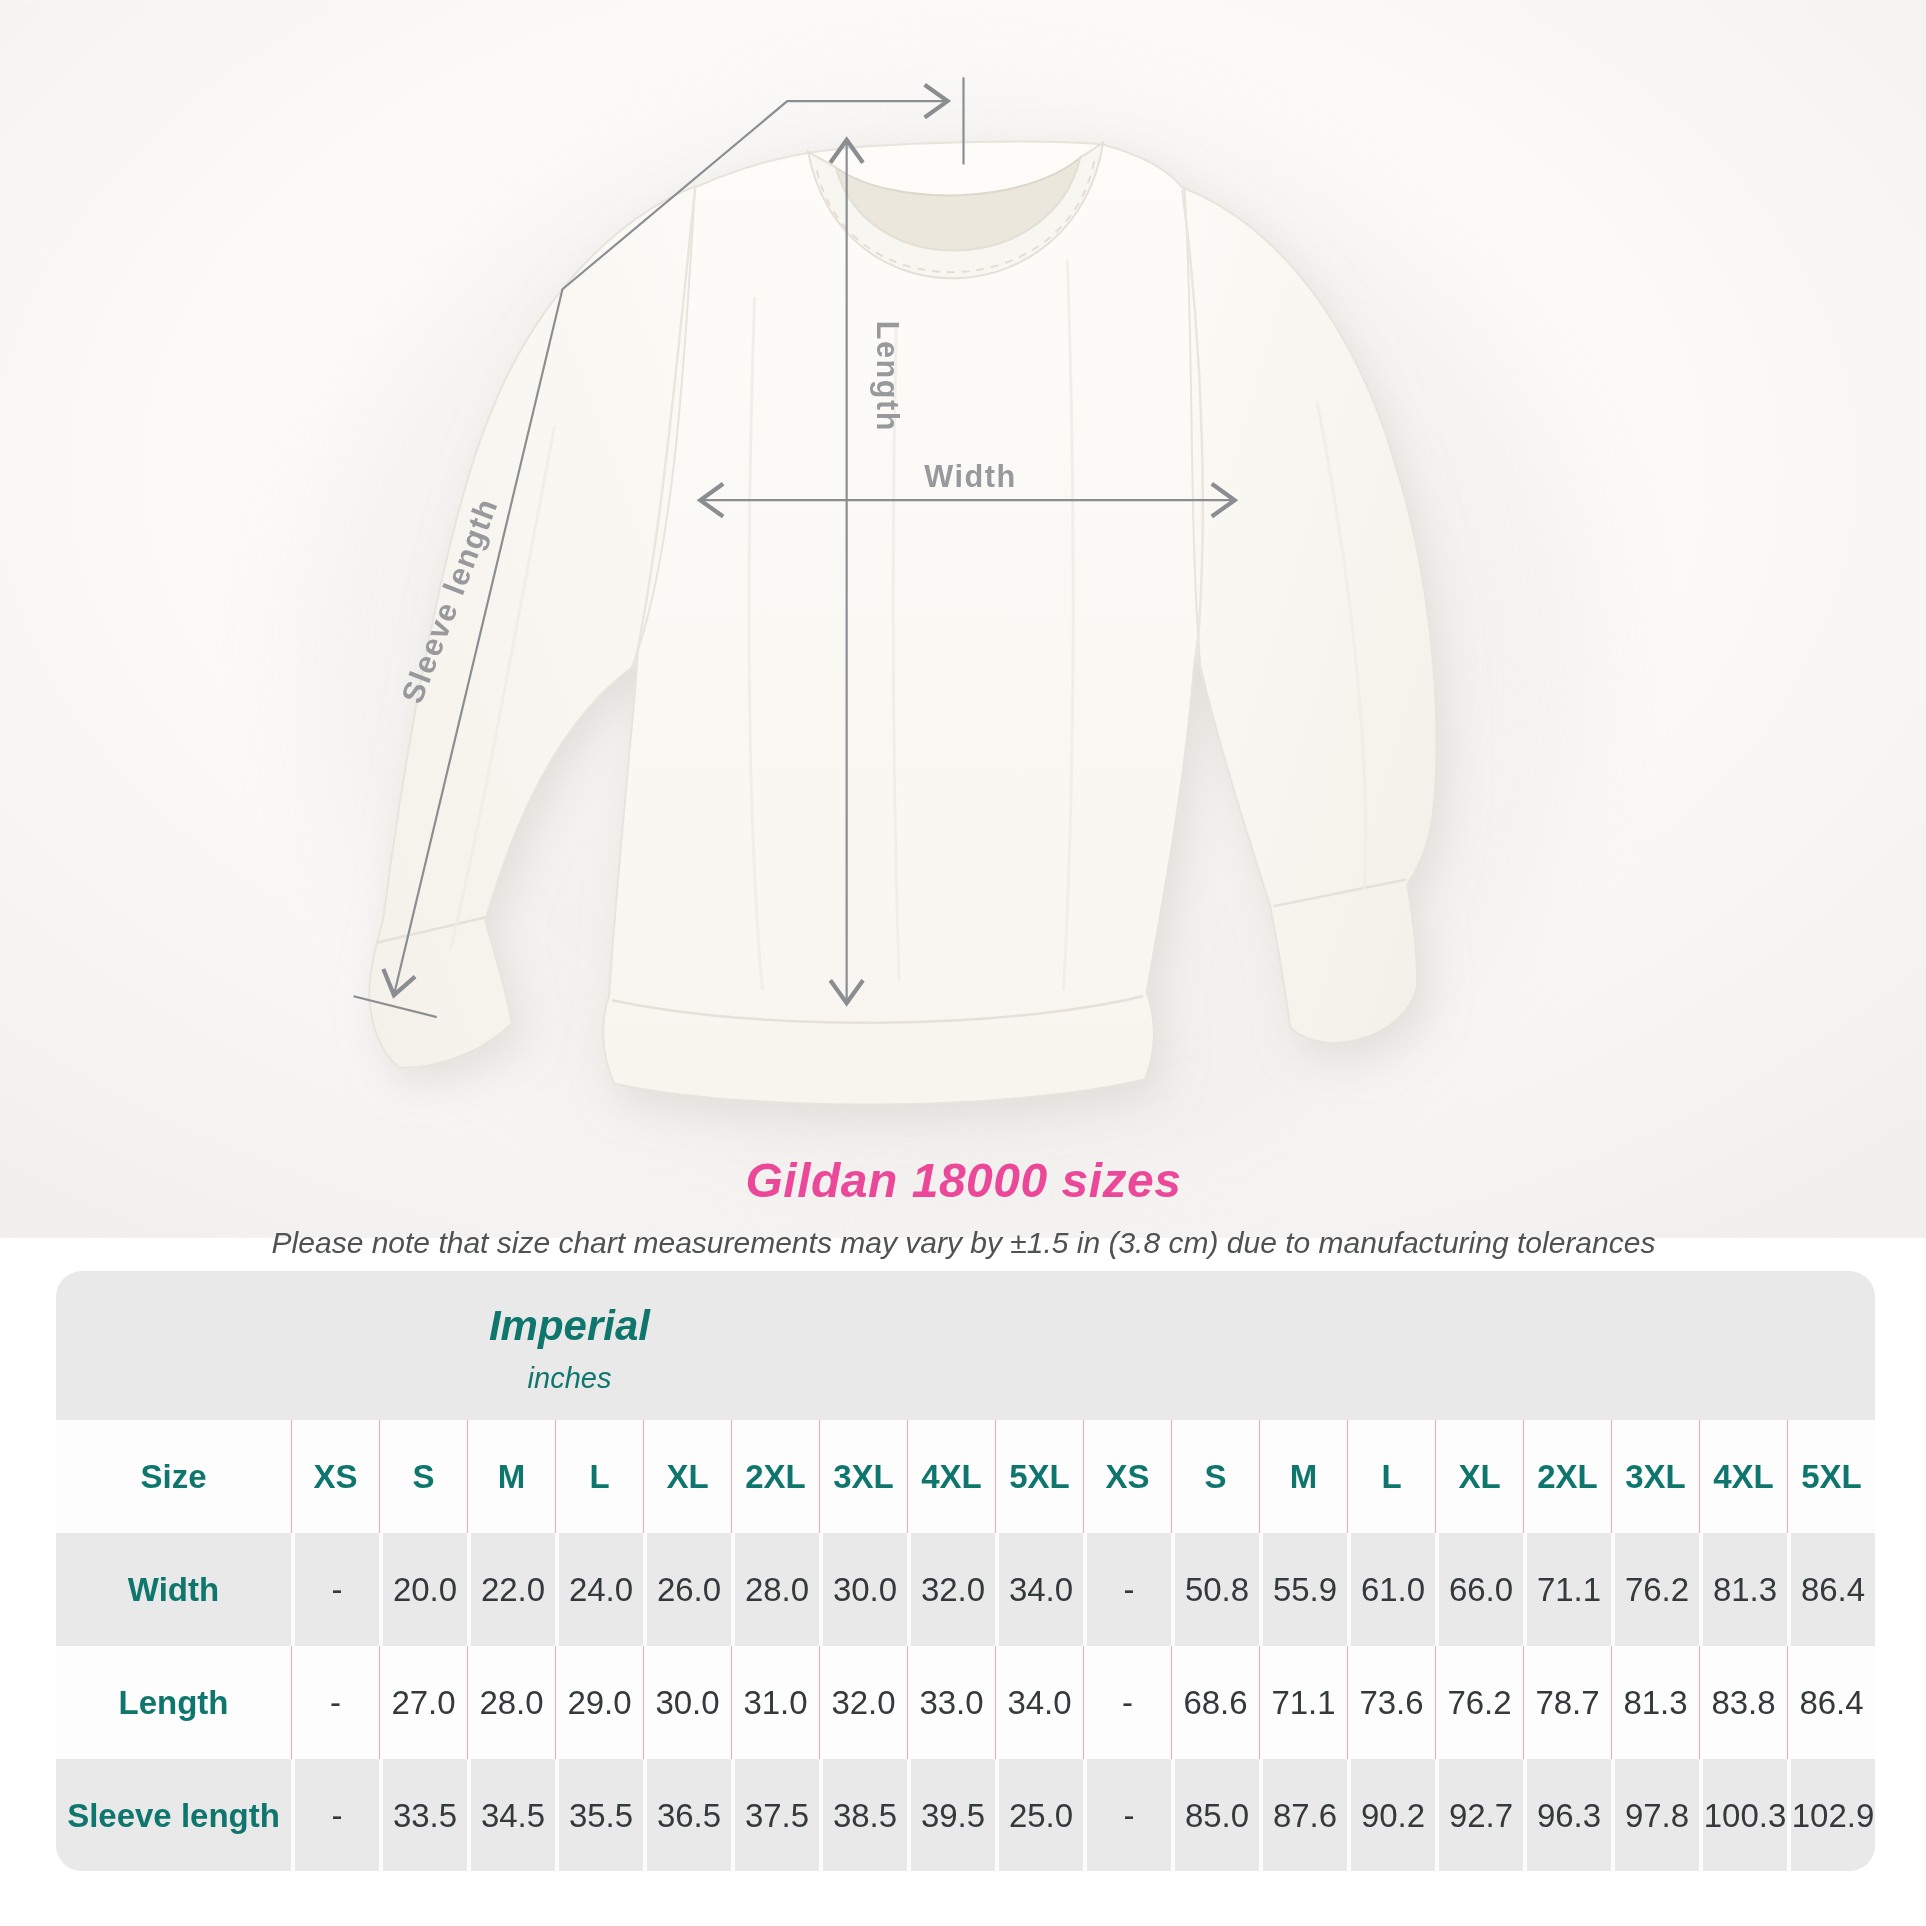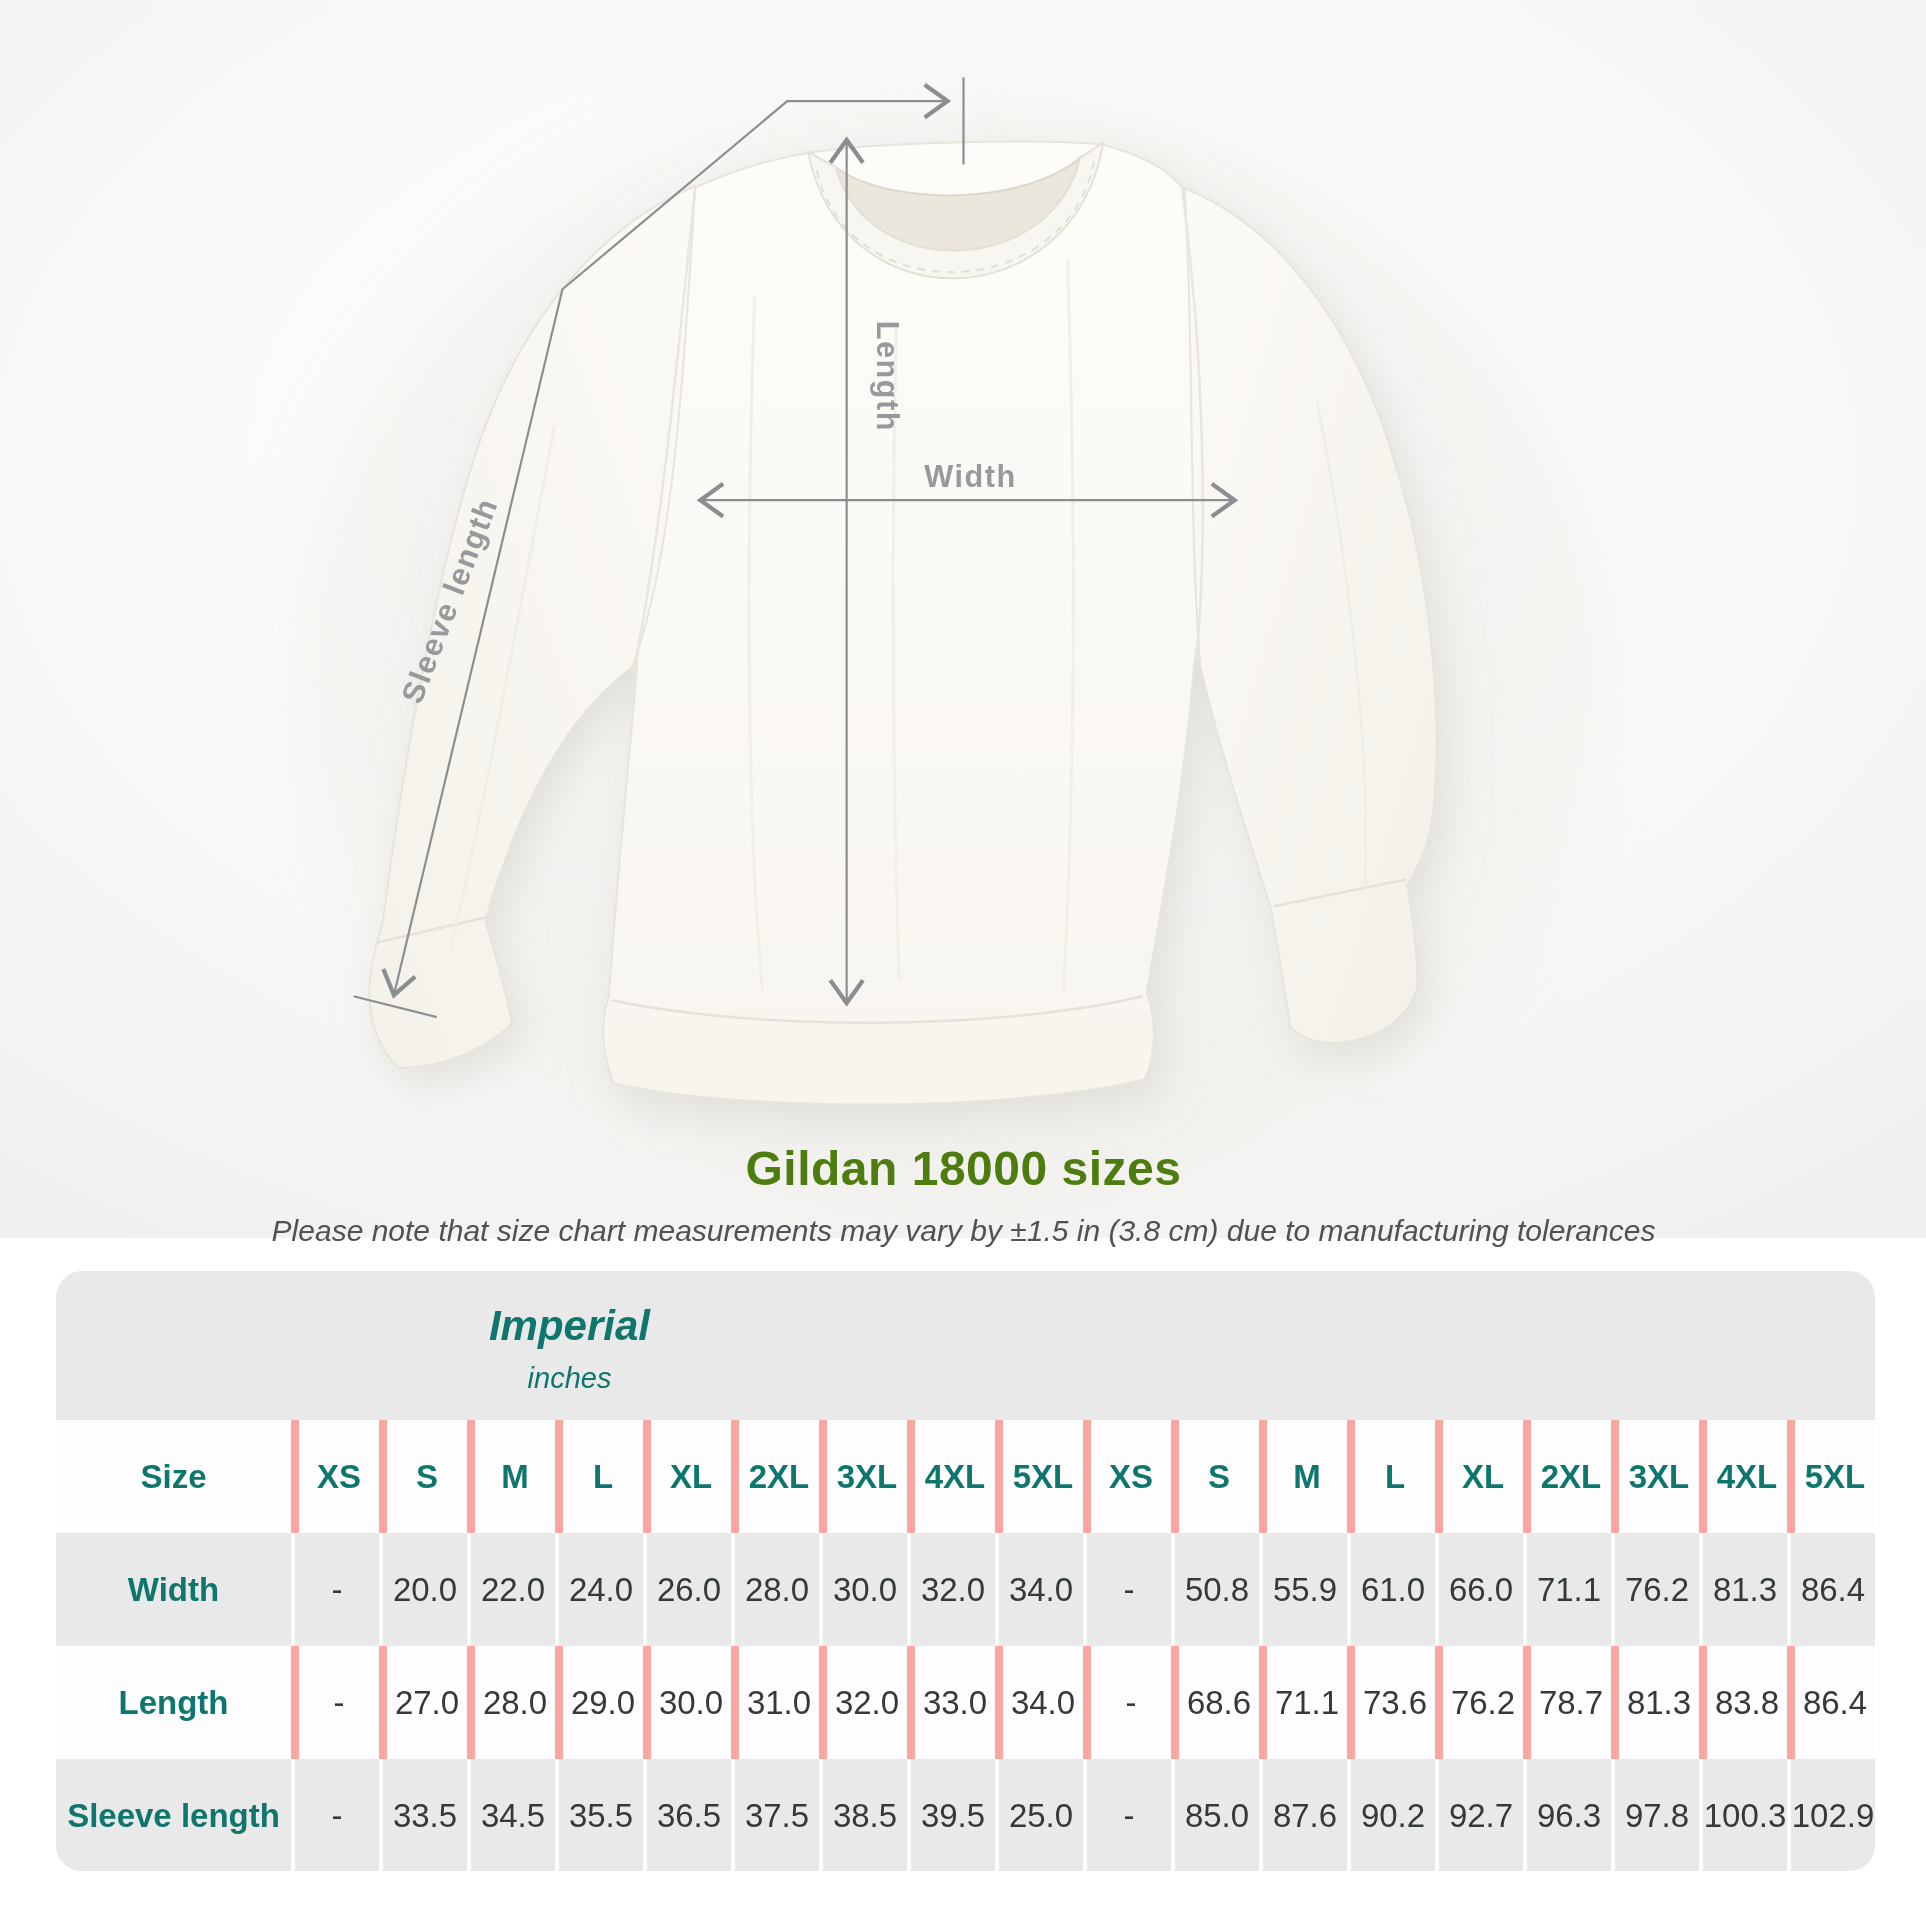--- a/index.html
+++ b/index.html
@@ -10,39 +10,39 @@
   }
   
   .photo{position:absolute;top:0;left:0;width:1927px;height:1238px;}
   .photo svg{display:block;width:100%;height:100%;}
   .mlabel{
     font-family:"Liberation Sans","DejaVu Sans",sans-serif;
     font-size:31px;font-weight:bold;fill:#97999d;letter-spacing:1.5px;
   }
   
   .caption{position:absolute;top:1137px;left:0;width:1927px;text-align:center;}
-  .caption h1{margin:4px;font-size:48px;font-weight:bold;color:#4d7c0f;letter-spacing:0.5px;}
+  .caption h1{margin:16px;font-size:48px;font-weight:bold;color:#ec4899;letter-spacing:0.5px;font-style:italic;}
   .caption .note{margin:18px 0 0;font-size:30px;font-style:italic;color:#4f5153;}
   
   .sizes-table{
     position:absolute;left:56px;top:1271px;width:1819px;height:600px;
     background:#e9e9e9;border-radius:26px;overflow:hidden;
   }
   .group-row{display:grid;grid-template-columns:235px repeat(18,1fr);height:149px;}
   .group{display:flex;flex-direction:column;align-items:center;justify-content:center;gap:12px;padding-top:6px;}
   .group.imp{grid-column:1 / span 10;}
   .group.met{grid-column:11 / span 9;}
   .g-title{font-size:42px;font-weight:bold;font-style:italic;color:#0f766e;}
   .g-unit{font-size:29px;font-style:italic;color:#0f766e;}
   .tr{display:grid;grid-template-columns:235px repeat(18,1fr);height:113px;}
   .tr.w{background:#fdfdfd;}
   .tr.g{background:#e9e9e9;}
   .c{display:flex;align-items:center;justify-content:center;font-size:33px;color:#34393b;box-sizing:border-box;}
   .c.lbl,.c.hd{font-weight:bold;color:#0f766e;}
-  .tr.w .c + .c{border-left:8px solid #fca5a5;}
+  .tr.w .c + .c{border-left:1px solid #fca5a5;}
   .tr.g .c + .c{border-left:4px solid #fcfcfc;}
 </style>
 </head>
 <body>
 
 <div class="photo">
   <svg viewBox="0 0 1946 1250" xmlns="http://www.w3.org/2000/svg">
     <defs>
       <radialGradient id="bg" cx="48%" cy="38%" r="78%">
         <stop offset="0%" stop-color="#ffffff"></stop>

